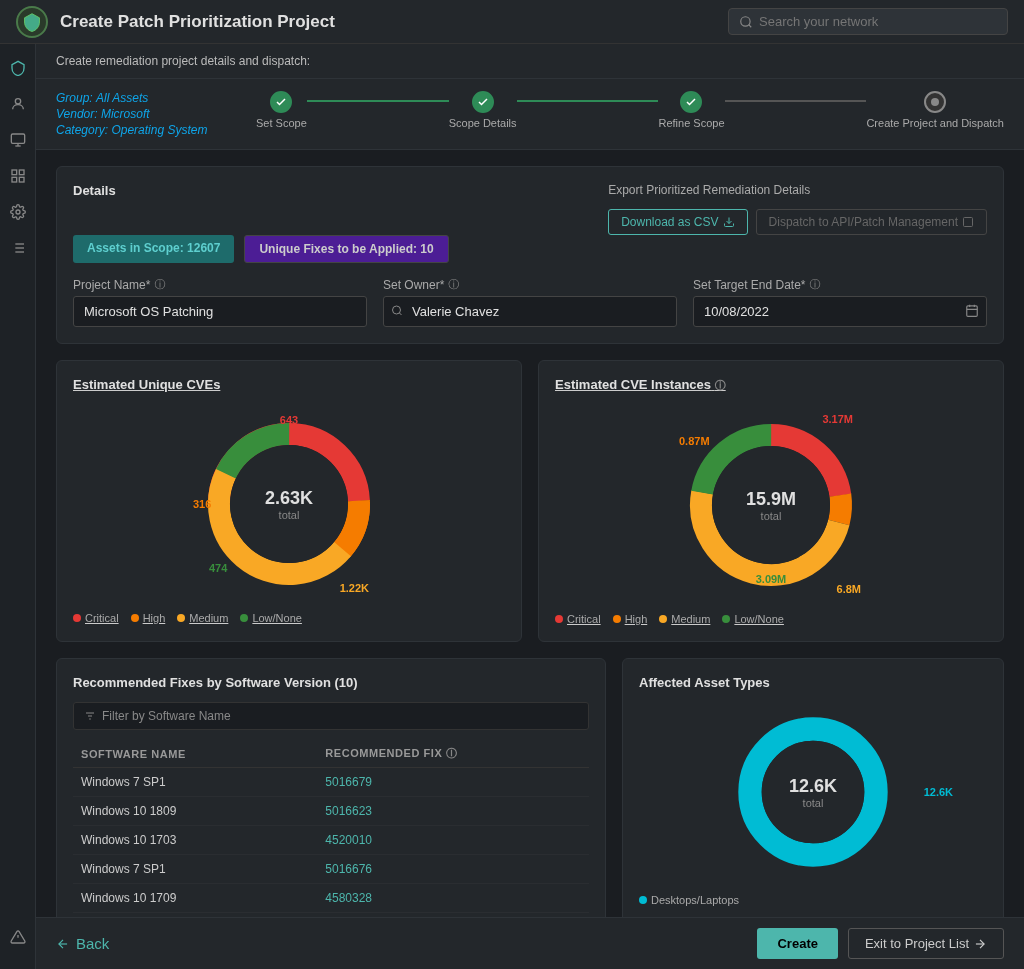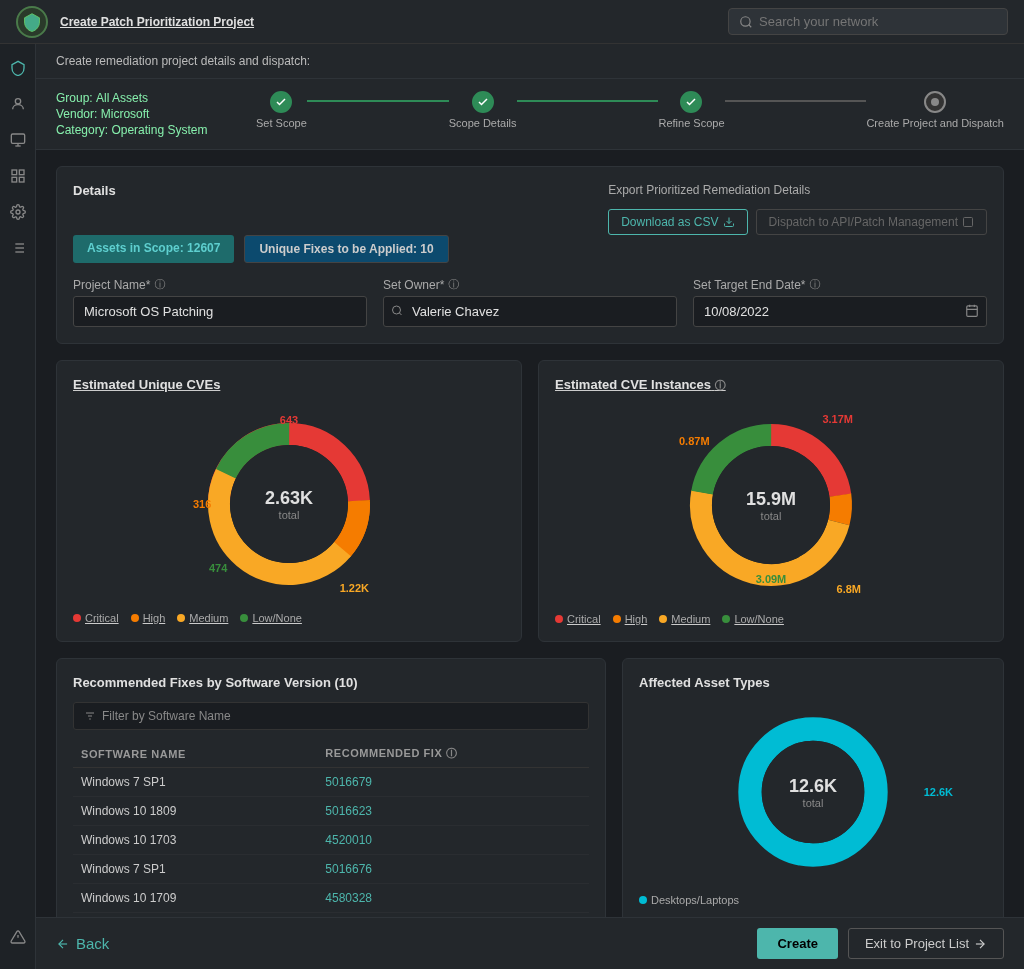--- a/index.html
+++ b/index.html
@@ -2,21 +2,21 @@
 <html><head>
   <meta charset="utf-8">
   <style>
     * { box-sizing: border-box; margin: 0; padding: 0; }
     body { background: #1a1d21; color: #ccc; font-family: 'Segoe UI', Arial, sans-serif; font-size: 13px; height: 969px; overflow: hidden; display: flex; flex-direction: column; }
 
     
     .top-header { background: #23272b; display: flex; align-items: center; height: 44px; padding: 0 16px; gap: 12px; border-bottom: 1px solid #333; flex-shrink: 0; }
     .top-header .logo { width: 32px; height: 32px; border-radius: 50%; background: #2a3a2a; border: 2px solid #4a7a4a; display: flex; align-items: center; justify-content: center; flex-shrink: 0; }
     .top-header .logo svg { width: 20px; height: 20px; }
-    .top-header .title { color: #e0e0e0; font-size: 12px; font-weight: 600; flex: 1; text-decoration: underline; }
+    .top-header .title { color: #e0e0e0; font-size: 17px; font-weight: 600; flex: 1; }
     .search-box { display: flex; align-items: center; background: #2e3338; border: 1px solid #444; border-radius: 4px; padding: 5px 10px; gap: 6px; width: 280px; }
     .search-box input { background: transparent; border: none; outline: none; color: #ccc; font-size: 13px; width: 100%; }
     .search-icon-svg { color: #888; flex-shrink: 0; }
 
     
     .main-layout { display: flex; flex: 1; overflow: hidden; }
 
     
     .sidebar { width: 36px; background: #1e2226; border-right: 1px solid #2e3338; display: flex; flex-direction: column; align-items: center; padding: 8px 0; gap: 4px; flex-shrink: 0; }
     .sidebar-icon { width: 32px; height: 32px; display: flex; align-items: center; justify-content: center; border-radius: 4px; color: #888; cursor: pointer; }
@@ -27,42 +27,42 @@
     
     .content { flex: 1; overflow-y: auto; padding: 0; display: flex; flex-direction: column; }
 
     
     .sub-header { background: #23272b; padding: 10px 20px; border-bottom: 1px solid #2e3338; font-size: 12px; color: #bbb; flex-shrink: 0; }
 
     
     .wizard-bar { background: #23272b; padding: 12px 20px; border-bottom: 1px solid #2e3338; display: flex; align-items: flex-start; gap: 20px; flex-shrink: 0; }
     .wizard-info { display: flex; flex-direction: column; gap: 2px; min-width: 160px; }
     .wizard-info .row { font-size: 12px; color: #aaa; }
-    .wizard-info .row span { color: #86efac; }
+    .wizard-info .row span { color: #0ea5e9; font-style: italic; }
     .wizard-steps { display: flex; align-items: center; gap: 0; flex: 1; margin-left: 20px; text-align: center; }
     .wizard-step { display: flex; flex-direction: column; align-items: center; position: relative; }
     .step-circle { width: 22px; height: 22px; border-radius: 50%; background: #2e8b57; border: 2px solid #2e8b57; display: flex; align-items: center; justify-content: center; color: white; font-size: 11px; z-index: 1; }
     .step-circle.active { background: #333; border: 2px solid #888; }
     .step-circle.done { background: #2e8b57; }
     .step-label { font-size: 11px; color: #aaa; margin-top: 4px; white-space: nowrap; }
     .step-line { flex: 1; height: 2px; background: #555; margin-bottom: 18px; min-width: 60px; }
     .step-line.done { background: #2e8b57; }
 
     
     .main-content { padding: 16px 20px; flex: 1; overflow-y: auto; }
 
     
     .card { background: #23272b; border: 1px solid #2e3338; border-radius: 6px; padding: 16px; margin-bottom: 16px; }
     .card-title { font-size: 13px; font-weight: 600; color: #e0e0e0; margin-bottom: 12px; }
 
     
     .details-header { display: flex; justify-content: space-between; align-items: flex-start; }
     .badge { padding: 6px 14px; border-radius: 3px; font-size: 12px; font-weight: 600; }
     .badge-teal { background: #1e6b6b; color: #5ecfcf; }
-    .badge-dark { background: #0c4a6e; color: #ccc; border: 1px solid #444; }
+    .badge-dark { background: #4c1d95; color: #ccc; border: 1px solid #444; }
     .details-right { display: flex; flex-direction: column; gap: 8px; }
     .export-title { font-size: 12px; color: #aaa; margin-bottom: 4px; }
     .export-btns { display: flex; gap: 8px; }
     .export-btn { padding: 5px 12px; border-radius: 3px; font-size: 12px; border: 1px solid #4db6ac; color: #4db6ac; background: transparent; cursor: pointer; display: flex; align-items: center; gap: 4px; }
     .export-btn.disabled { border-color: #444; color: #666; cursor: default; }
 
     
     .form-row { display: flex; gap: 16px; margin-top: 14px; align-items: flex-end; }
     .form-group { display: flex; flex-direction: column; gap: 4px; flex: 1; }
     .form-group label { font-size: 12px; color: #aaa; display: flex; align-items: center; gap: 4px; }

